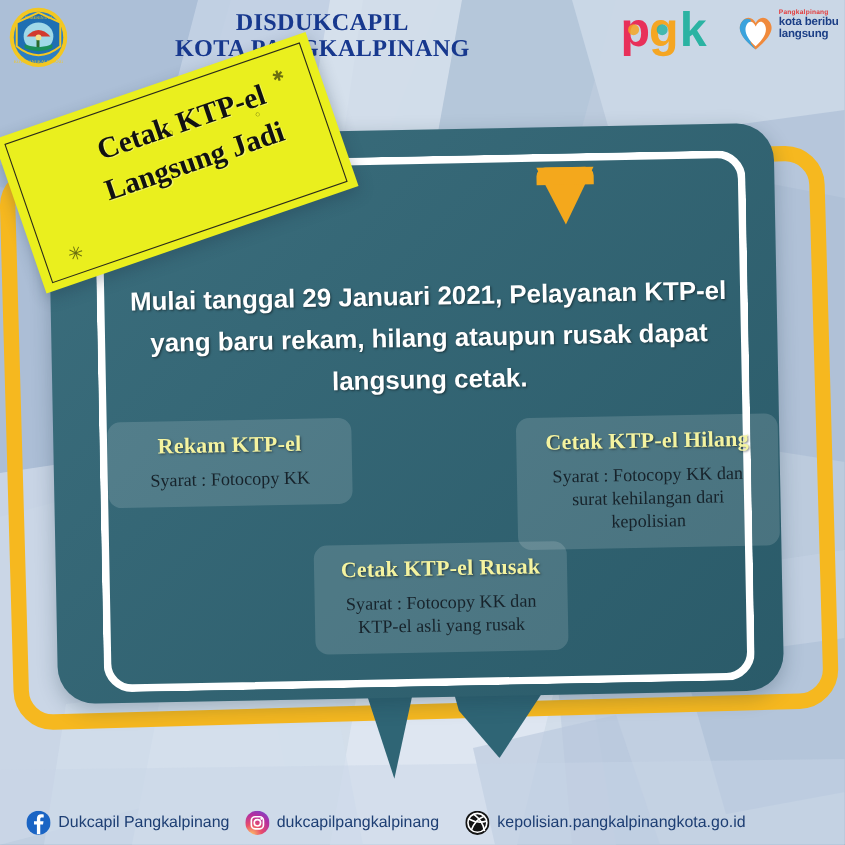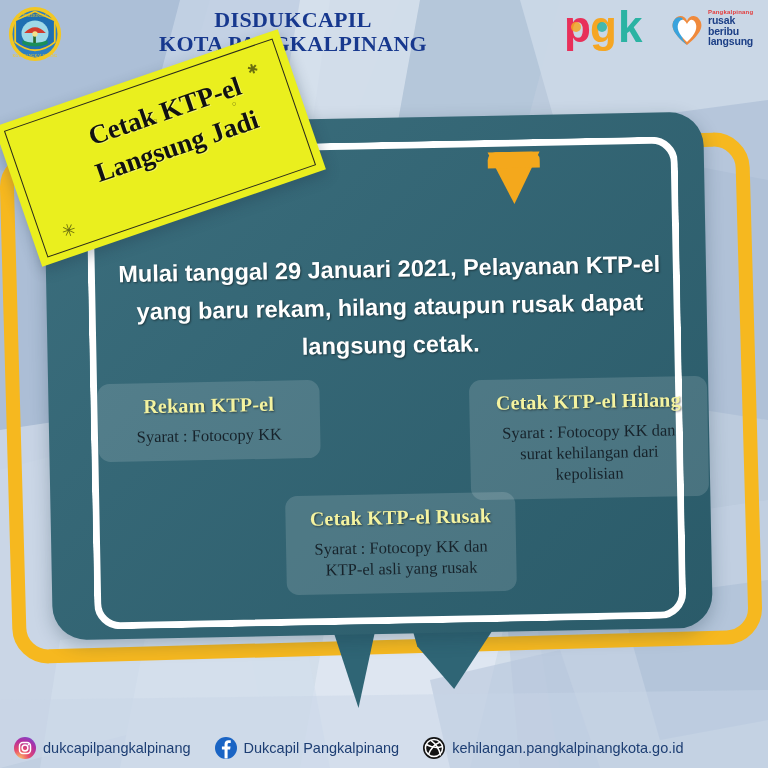--- a/index.html
+++ b/index.html
@@ -208,21 +208,21 @@
     </svg>
 
     <div class="heartlogo">
       <svg width="38" height="36" viewBox="0 0 38 36" style="position:absolute;left:0;top:3px;">
         <path d="M19 34 C4 22 2 14 7 8 C11 3 17 5 19 10 C21 5 27 3 31 8 C36 14 34 22 19 34 Z" fill="#f08a3c"></path>
         <path d="M19 34 C4 22 2 14 7 8 C9 6 12 5.5 14.5 7 L14.5 28 Z" fill="#3aa3dd"></path>
         <path d="M19 31 C10 23 8 16 11 11 C14 7 17 9 19 13 C21 9 24 7 27 11 C30 16 28 23 19 31 Z" fill="#ffffff"></path>
       </svg>
       <div class="heart-txt">
         <div class="heart-t1">Pangkalpinang</div>
-        <div class="heart-t2">rusak beribu</div>
+        <div class="heart-t2">kota beribu</div>
         <div class="heart-t3">langsung</div>
       </div>
     </div>
   </div>
 
   <div class="yellow-frame"></div>
 
   <div class="card-wrap">
     <div class="tail"></div>
     <div class="tail2"></div>
@@ -267,53 +267,53 @@
     <span class="spark" style="left:30px;top:112px;font-size:17px;">✳</span>
     <span class="spark" style="left:152px;top:42px;font-size:8px;">○</span>
     <span class="spark" style="left:232px;top:52px;font-size:8px;">○</span>
   </div>
   <div class="banner-text">
     <div>Cetak KTP-el</div>
     <div>Langsung Jadi</div>
   </div>
 
   <div class="footer">
+
+    <div class="f-item" id="f-fb">
+      <svg width="22" height="22" viewBox="0 0 22 22">
+        <circle cx="11" cy="11" r="11" fill="#1a64c4"></circle>
+        <path d="M12.6 21.4 V12.6 h2.5 l.45-3.1 h-2.95 V7.6 c0-.9.3-1.5 1.6-1.5 h1.55 V3.35 C15.3 3.3 14.4 3.2 13.35 3.2 c-2.25 0-3.8 1.4-3.8 3.95 V9.5 H6.9 v3.1 h2.65 v8.8 Z" fill="#ffffff"></path>
+      </svg>
+      <span class="f-label">Dukcapil Pangkalpinang</span>
+    </div>
 
     <div class="f-item" id="f-ig">
       <svg width="22" height="22" viewBox="0 0 22 22">
         <defs>
           <radialGradient id="iggrad" cx="25%" cy="100%" r="120%">
             <stop offset="0%" stop-color="#fdc468"></stop>
             <stop offset="35%" stop-color="#e94e6a"></stop>
             <stop offset="70%" stop-color="#b32fa0"></stop>
             <stop offset="100%" stop-color="#6a4fd8"></stop>
           </radialGradient>
         </defs>
         <circle cx="11" cy="11" r="11" fill="url(#iggrad)"></circle>
         <rect x="5.5" y="5.5" width="11" height="11" rx="3.4" fill="none" stroke="#fff" stroke-width="1.5"></rect>
         <circle cx="11" cy="11" r="2.9" fill="none" stroke="#fff" stroke-width="1.5"></circle>
         <circle cx="14.6" cy="7.4" r="1" fill="#fff"></circle>
       </svg>
       <span class="f-label">dukcapilpangkalpinang</span>
     </div>
 
-    <div class="f-item" id="f-fb">
-      <svg width="22" height="22" viewBox="0 0 22 22">
-        <circle cx="11" cy="11" r="11" fill="#1a64c4"></circle>
-        <path d="M12.6 21.4 V12.6 h2.5 l.45-3.1 h-2.95 V7.6 c0-.9.3-1.5 1.6-1.5 h1.55 V3.35 C15.3 3.3 14.4 3.2 13.35 3.2 c-2.25 0-3.8 1.4-3.8 3.95 V9.5 H6.9 v3.1 h2.65 v8.8 Z" fill="#ffffff"></path>
-      </svg>
-      <span class="f-label">Dukcapil Pangkalpinang</span>
-    </div>
-
     <div class="f-item" id="f-web">
       <svg width="22" height="22" viewBox="0 0 22 22">
         <circle cx="11" cy="11" r="11" fill="#141414"></circle>
         <circle cx="11" cy="11" r="8.6" fill="none" stroke="#ffffff" stroke-width="1.5"></circle>
         <path d="M3.2 7.5 Q11 12 19.2 9.5" fill="none" stroke="#ffffff" stroke-width="1.5"></path>
         <path d="M5.5 17.6 Q9 8 16.8 5.2" fill="none" stroke="#ffffff" stroke-width="1.5"></path>
         <path d="M7.8 3.3 Q16 9 17.5 18.5" fill="none" stroke="#ffffff" stroke-width="1.5"></path>
       </svg>
-      <span class="f-label">kehilangan.pangkalpinangkota.go.id</span>
+      <span class="f-label">kepolisian.pangkalpinangkota.go.id</span>
     </div>
 
   </div>
 
 </div>
 
 </body></html>

